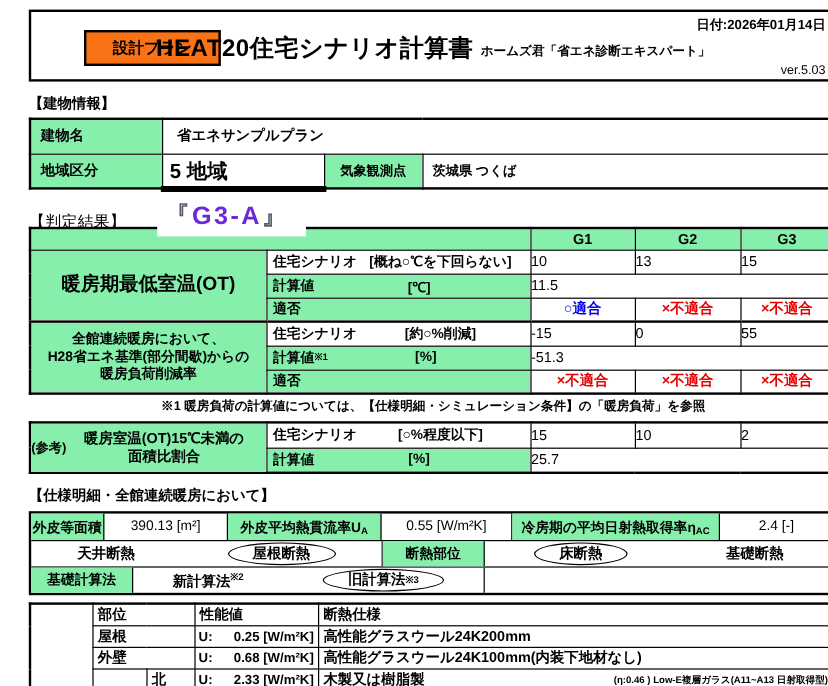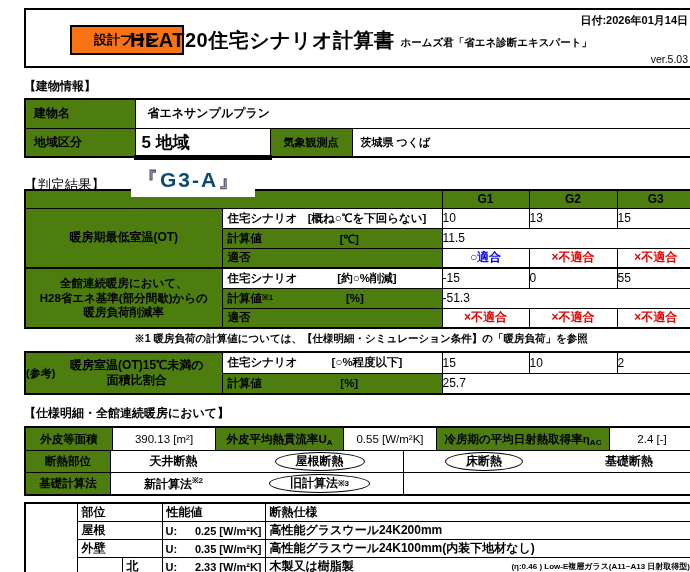--- a/index.html
+++ b/index.html
@@ -17,39 +17,39 @@
   .hdr-title { font-size:20px; font-weight:bold; letter-spacing:0.5px; }
   .hdr-sub { font-size:10.5px; font-weight:bold; margin-left:6px; padding-bottom:4px; }
   .plan-btn { position:absolute; top:15px; left:44px; border:2px solid #000; padding:4px 22px; font-size:13px; font-weight:bold; background:#f97316; }
   .hdr-ver { position:absolute; bottom:1px; right:8px; font-size:10.5px; }
   
   .sec-title { margin:10px 8px 3px; font-size:12px; font-weight:bold; }
   
   table { border-collapse:collapse; table-layout:fixed; width:672px; margin:0 8px; }
   td, th { border:1px solid #000; font-size:12px; overflow:hidden; }
   .t-outer { border:2px solid #000; }
-  .glab { background:#4d7c0f; font-weight:bold; }
+  .glab { background:#86efac; font-weight:bold; }
   .ctr { text-align:center; }
   
   .bld-table td { height:29px; }
   .bld-label { padding-left:8px; font-size:12px; }
   .bld-name-val { padding-left:12px; font-weight:bold; font-size:12px; }
   .bld-region-val { padding-left:6px; font-weight:bold; font-size:17px; }
   .bld-station-val { padding-left:8px; font-weight:bold; font-size:11px; }
   .underline-bar { position:relative; z-index:3; height:5px; background:#000; width:138px; margin:-3px 0 0 118px; }
   
   .judge-head { display:flex; align-items:flex-end; margin:6px 8px -8px; position:relative; z-index:2; }
   .judge-sec { font-size:13.5px; font-weight:normal; padding-bottom:3px; }
   .grade-box { margin-left:26px; background:#fff; padding:0 14px 3px 6px; font-size:21px; font-weight:bold; letter-spacing:2px; }
   .grade-brk { color:#5a5a72; }
-  .grade-txt { color:#0c4a6e; }
+  .grade-txt { color:#6d28d9; }
   .judge-table { position:relative; z-index:1; }
   .judge-table td { height:20px; }
   .judge-table .hrow td { height:18px; }
-  .biglab { text-align:center; font-size:12px; line-height:1.25; white-space:pre-line; }
+  .biglab { text-align:center; font-size:16px; line-height:1.25; white-space:pre-line; }
   .biglab.small { font-size:11.5px; }
   .slabel { display:flex; align-items:center; padding:0 5px; font-weight:bold; font-size:11.5px; white-space:nowrap; }
   .slabel .su { font-size:8px; vertical-align:super; margin-top:-4px; }
   .slabel .unit { margin:0 auto; }
   .val { font-size:12px; }
   .pass { color:#0000ee; font-weight:bold; text-align:center; }
   .fail { color:#e60000; font-weight:bold; text-align:center; }
   .gsep td { border-top:2px solid #000; }
   .footnote { margin:3px 8px 5px; text-align:center; font-size:10.5px; font-weight:bold; }
   
@@ -237,41 +237,41 @@
             </div>
           </td>
       <td colspan="3" class="val">25.7</td>
     </tr>
   </tbody>
     </table>
 
   <div class="sec-title">【仕様明細・全館連続暖房において】</div>
   <div class="spec-table">
     <div class="spec-row">
-      <div class="sc glab" style="width:87px">外皮等面積</div>
+      <div class="sc glab" style="width:61px">外皮等面積</div>
       <div class="sc" style="width:103px">390.13 [m²]</div>
       <div class="sc glab" style="width:128px">
           <span>外皮平均熱貫流率U</span>
           <span class="sub">A</span>
         </div>
-      <div class="sc" style="width:93px">0.55 [W/m²K]</div>
+      <div class="sc" style="width:109px">0.55 [W/m²K]</div>
       <div class="sc glab" style="width:173px">
           <span>冷房期の平均日射熱取得率η</span>
           <span class="sub">AC</span>
         </div>
       <div class="sc" style="flex:1">2.4 [-]</div>
     </div>
     <div class="spec-row">
-      <div class="sc glab" style="width:85px">断熱部位</div>
       <div class="sc spread" style="width:293px">
         <span>天井断熱</span>
         <span class="ellipse">
             <span>屋根断熱</span>
           </span>
       </div>
+      <div class="sc glab" style="width:85px">断熱部位</div>
       <div class="sc spread" style="flex:1">
         <span class="ellipse">
             <span>床断熱</span>
           </span>
         <span>基礎断熱</span>
       </div>
     </div>
     <div class="spec-row">
       <div class="sc glab" style="width:85px">基礎計算法</div>
       <div class="sc spread" style="width:293px">
@@ -312,21 +312,21 @@
             <div class="mspec">
               <span>高性能グラスウール24K200mm</span>
             </div>
           </td>
     </tr>
     <tr>
       <td colspan="2" class="mat-part">外壁</td>
       <td>
             <div class="perf">
               <span>U:</span>
-              <span>0.35 [W/m²K]</span>
+              <span>0.68 [W/m²K]</span>
             </div>
           </td>
       <td>
             <div class="mspec">
               <span>高性能グラスウール24K100mm(内装下地材なし)</span>
             </div>
           </td>
     </tr>
     <tr>
       <td rowspan="2" class="gcell"></td>

